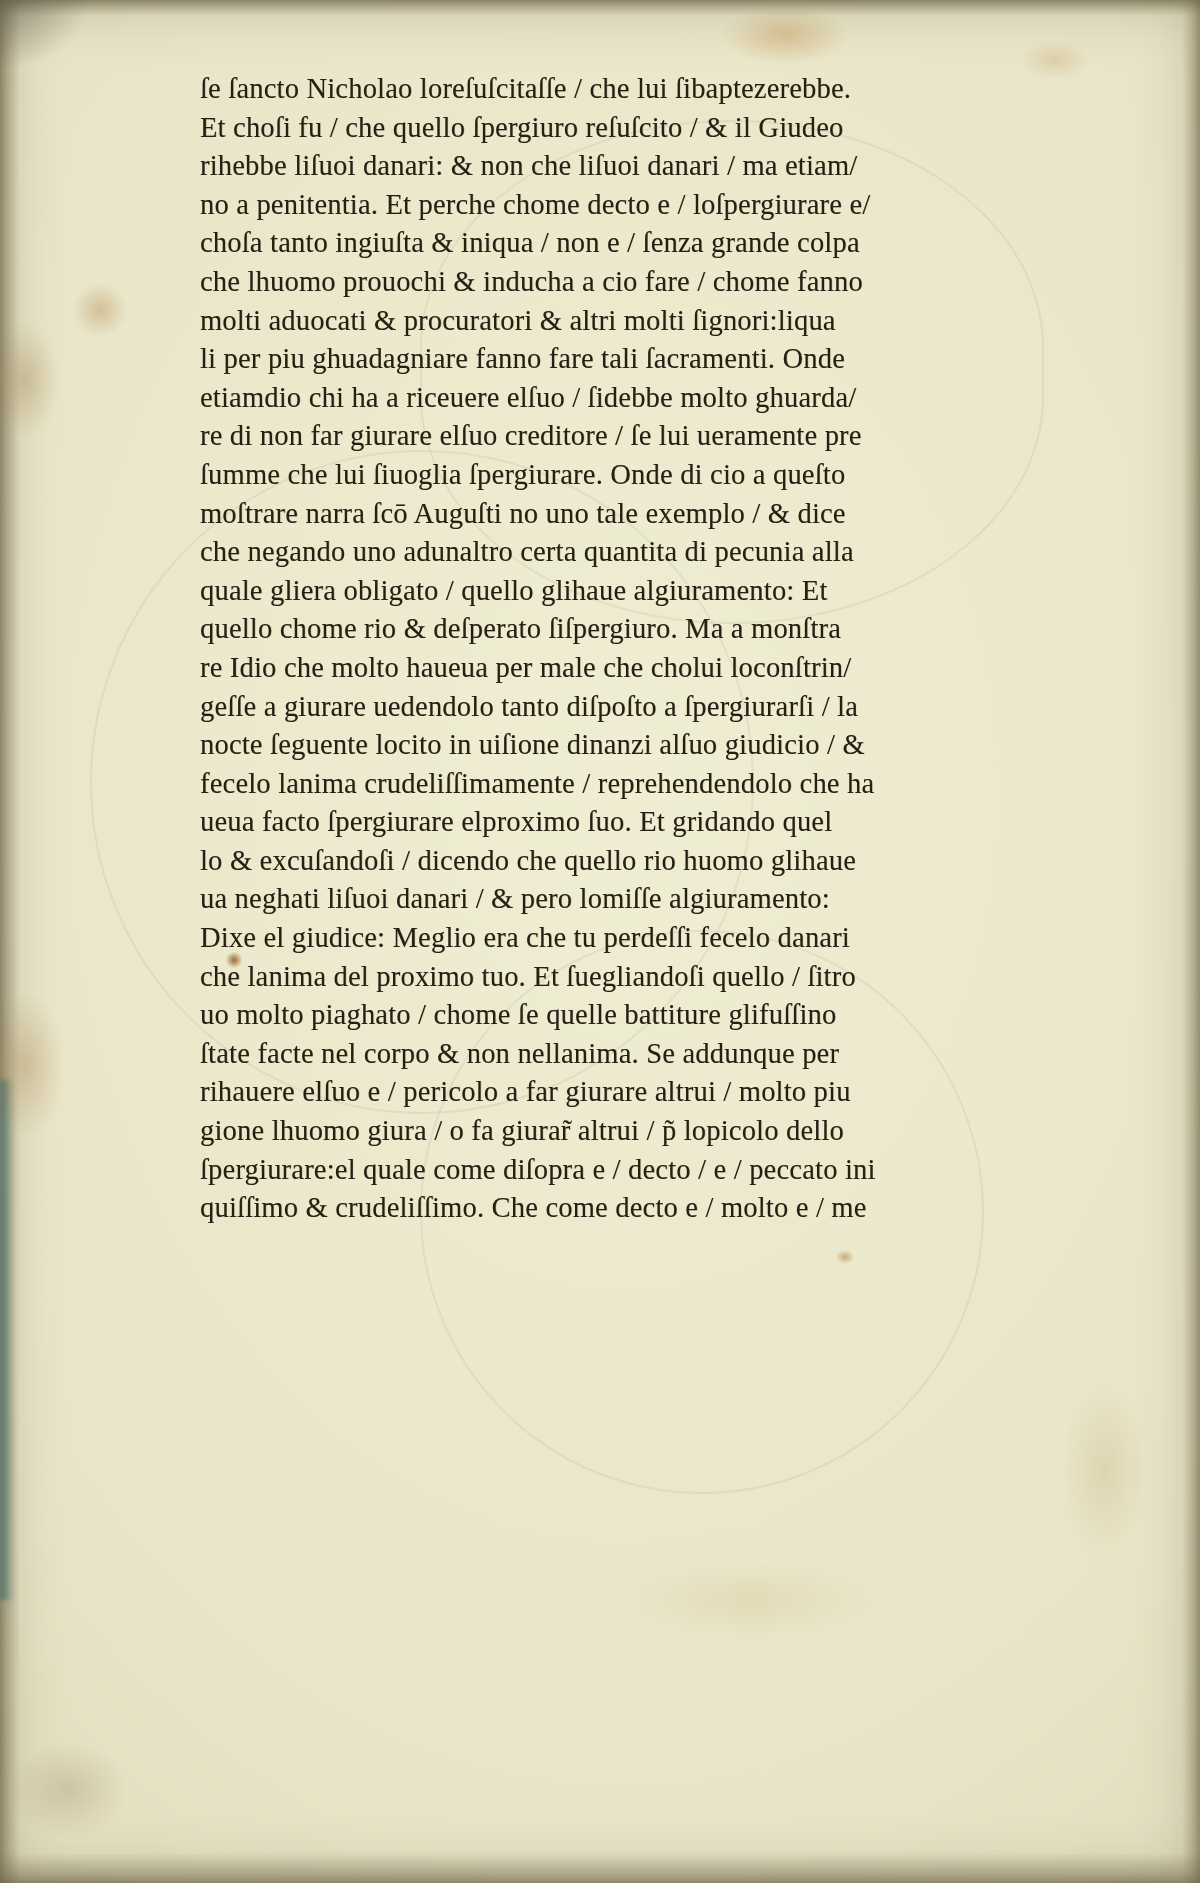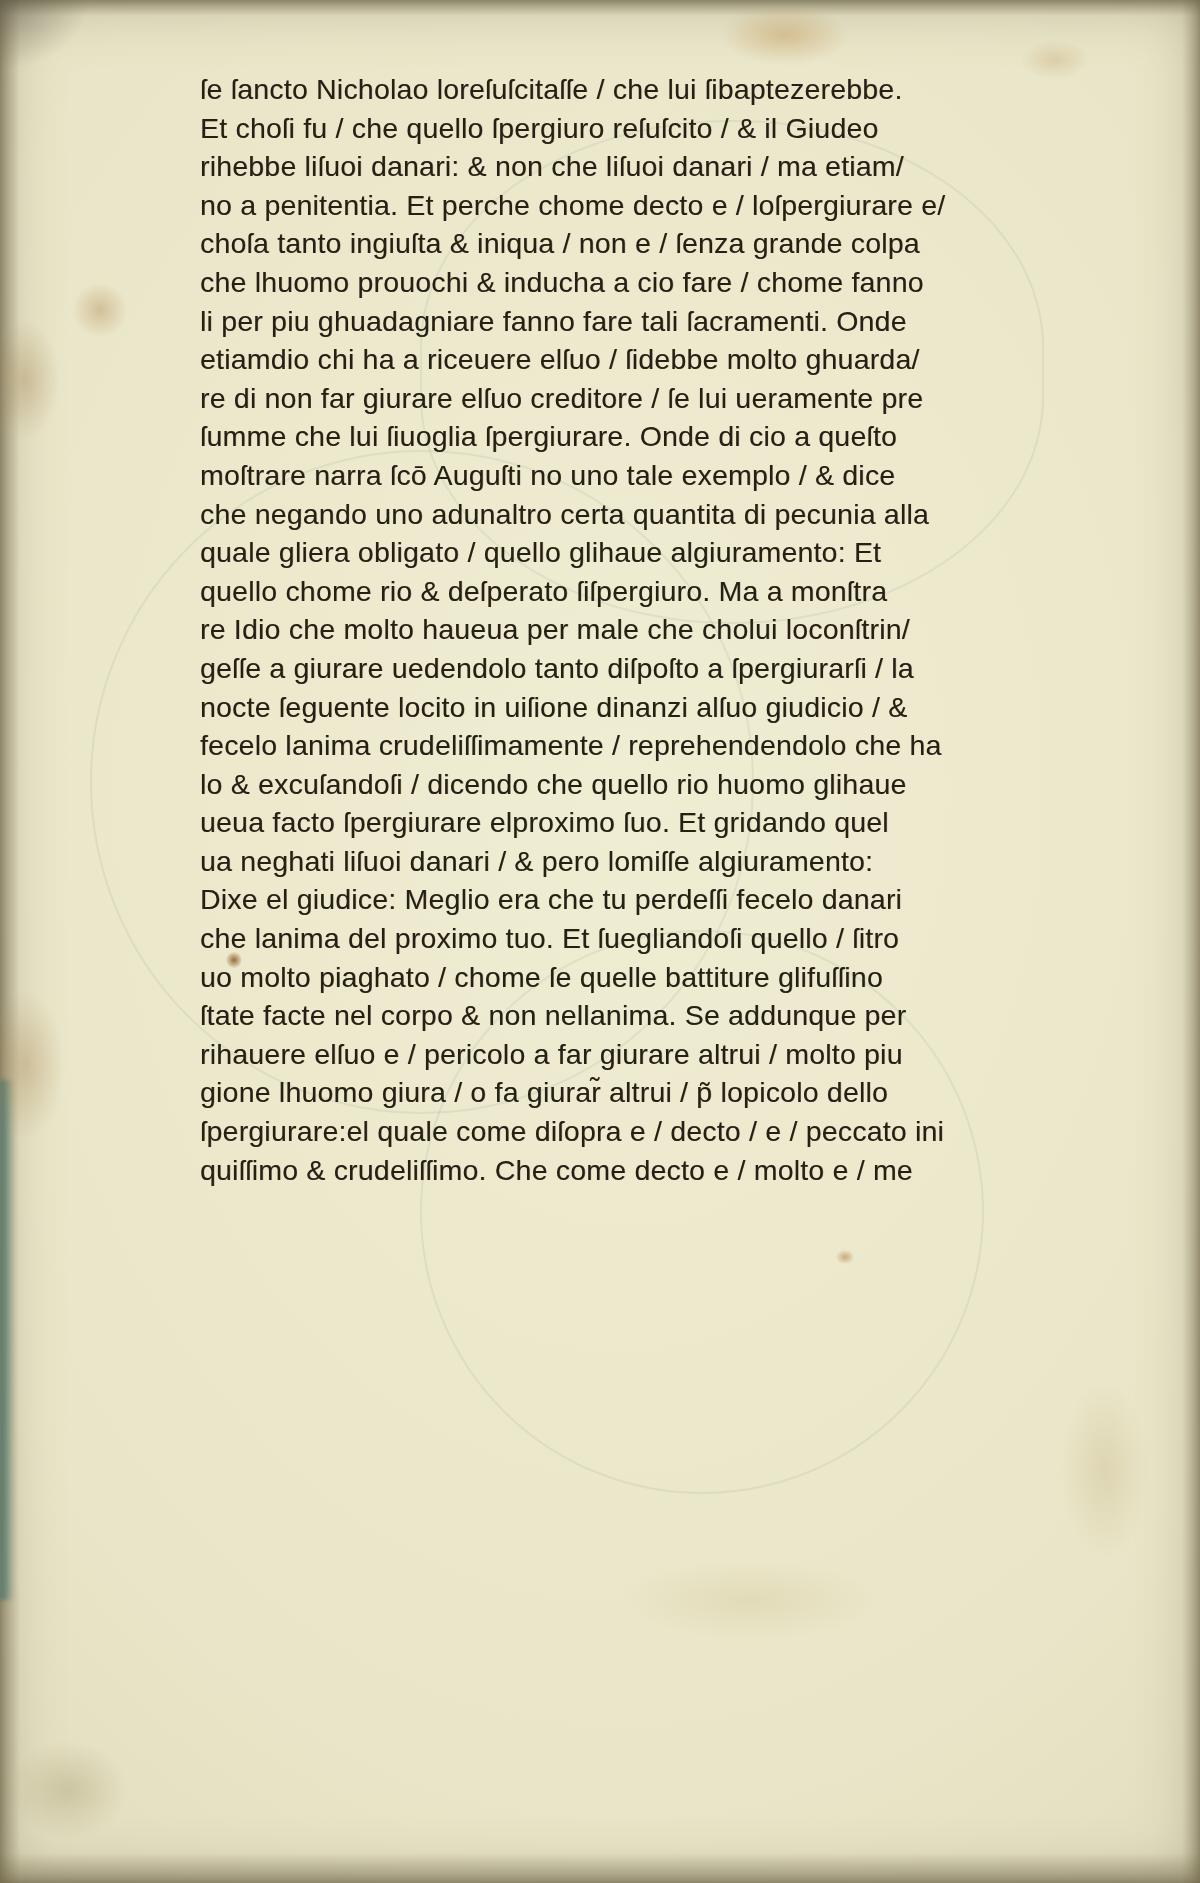--- a/index.html
+++ b/index.html
@@ -65,21 +65,21 @@
   .ring.r1 { left: 90px;  top: 450px;  width: 660px; height: 660px; }
   .ring.r2 { left: 420px; top: 930px;  width: 560px; height: 560px; }
   .ring.r3 { left: 420px; top: 120px;  width: 620px; height: 500px; border-radius: 50% / 45%; }
   
   .text-block {
     position: absolute;
     left: 200px;
     top: 70px;
     width: 722px;
     color: #261f14;
-    font-family: Liberation Sans, sans-serif;
+    font-family: Liberation Serif, serif;
     font-size: 28.5px;
     line-height: 38.6px;
     letter-spacing: 0.2px;
     text-shadow: 0.4px 0.4px 0 rgba(38,31,20,0.35);
   }
   .text-line {
     white-space: nowrap;
     text-align: justify;
     text-align-last: justify;
     width: 100%;
@@ -113,34 +113,35 @@
   <div class="stain s9"></div>
   <div class="stain s10"></div>
 
   <div class="text-block">
     <div class="text-line">ſe ſancto Nicholao loreſuſcitaſſe / che lui ſibaptezerebbe.</div>
     <div class="text-line">Et choſi fu / che quello ſpergiuro reſuſcito / &amp; il Giudeo</div>
     <div class="text-line">rihebbe liſuoi danari: &amp; non che liſuoi danari / ma etiam/</div>
     <div class="text-line">no a penitentia. Et perche chome decto e / loſpergiurare e/</div>
     <div class="text-line">choſa tanto ingiuſta &amp; iniqua / non e / ſenza grande colpa</div>
     <div class="text-line">che lhuomo prouochi &amp; inducha a cio fare / chome fanno</div>
+    <div class="text-line">molti aduocati &amp; procuratori &amp; altri molti ſignori:liqua</div>
     <div class="text-line">li per piu ghuadagniare fanno fare tali ſacramenti. Onde</div>
     <div class="text-line">etiamdio chi ha a riceuere elſuo / ſidebbe molto ghuarda/</div>
     <div class="text-line">re di non far giurare elſuo creditore / ſe lui ueramente pre</div>
     <div class="text-line">ſumme che lui ſiuoglia ſpergiurare. Onde di cio a queſto</div>
     <div class="text-line">moſtrare narra ſcō Auguſti no uno tale exemplo / &amp; dice</div>
     <div class="text-line">che negando uno adunaltro certa quantita di pecunia alla</div>
     <div class="text-line">quale gliera obligato / quello glihaue algiuramento: Et</div>
     <div class="text-line">quello chome rio &amp; deſperato ſiſpergiuro. Ma a monſtra</div>
     <div class="text-line">re Idio che molto haueua per male che cholui loconſtrin/</div>
     <div class="text-line">geſſe a giurare uedendolo tanto diſpoſto a ſpergiurarſi / la</div>
     <div class="text-line">nocte ſeguente locito in uiſione dinanzi alſuo giudicio / &amp;</div>
     <div class="text-line">fecelo lanima crudeliſſimamente / reprehendendolo che ha</div>
+    <div class="text-line">ueua facto ſpergiurare elproximo ſuo. Et gridando quel</div>
     <div class="text-line">lo &amp; excuſandoſi / dicendo che quello rio huomo glihaue</div>
-    <div class="text-line">ueua facto ſpergiurare elproximo ſuo. Et gridando quel</div>
     <div class="text-line">ua neghati liſuoi danari / &amp; pero lomiſſe algiuramento:</div>
     <div class="text-line">Dixe el giudice: Meglio era che tu perdeſſi fecelo danari</div>
     <div class="text-line">che lanima del proximo tuo. Et ſuegliandoſi quello / ſitro</div>
     <div class="text-line">uo molto piaghato / chome ſe quelle battiture glifuſſino</div>
     <div class="text-line">ſtate facte nel corpo &amp; non nellanima. Se addunque per</div>
     <div class="text-line">rihauere elſuo e / pericolo a far giurare altrui / molto piu</div>
     <div class="text-line">gione lhuomo giura / o fa giurar̃ altrui / p̃ lopicolo dello</div>
     <div class="text-line">ſpergiurare:el quale come diſopra e / decto / e / peccato ini</div>
     <div class="text-line">quiſſimo &amp; crudeliſſimo. Che come decto e / molto e / me</div>
   </div>

